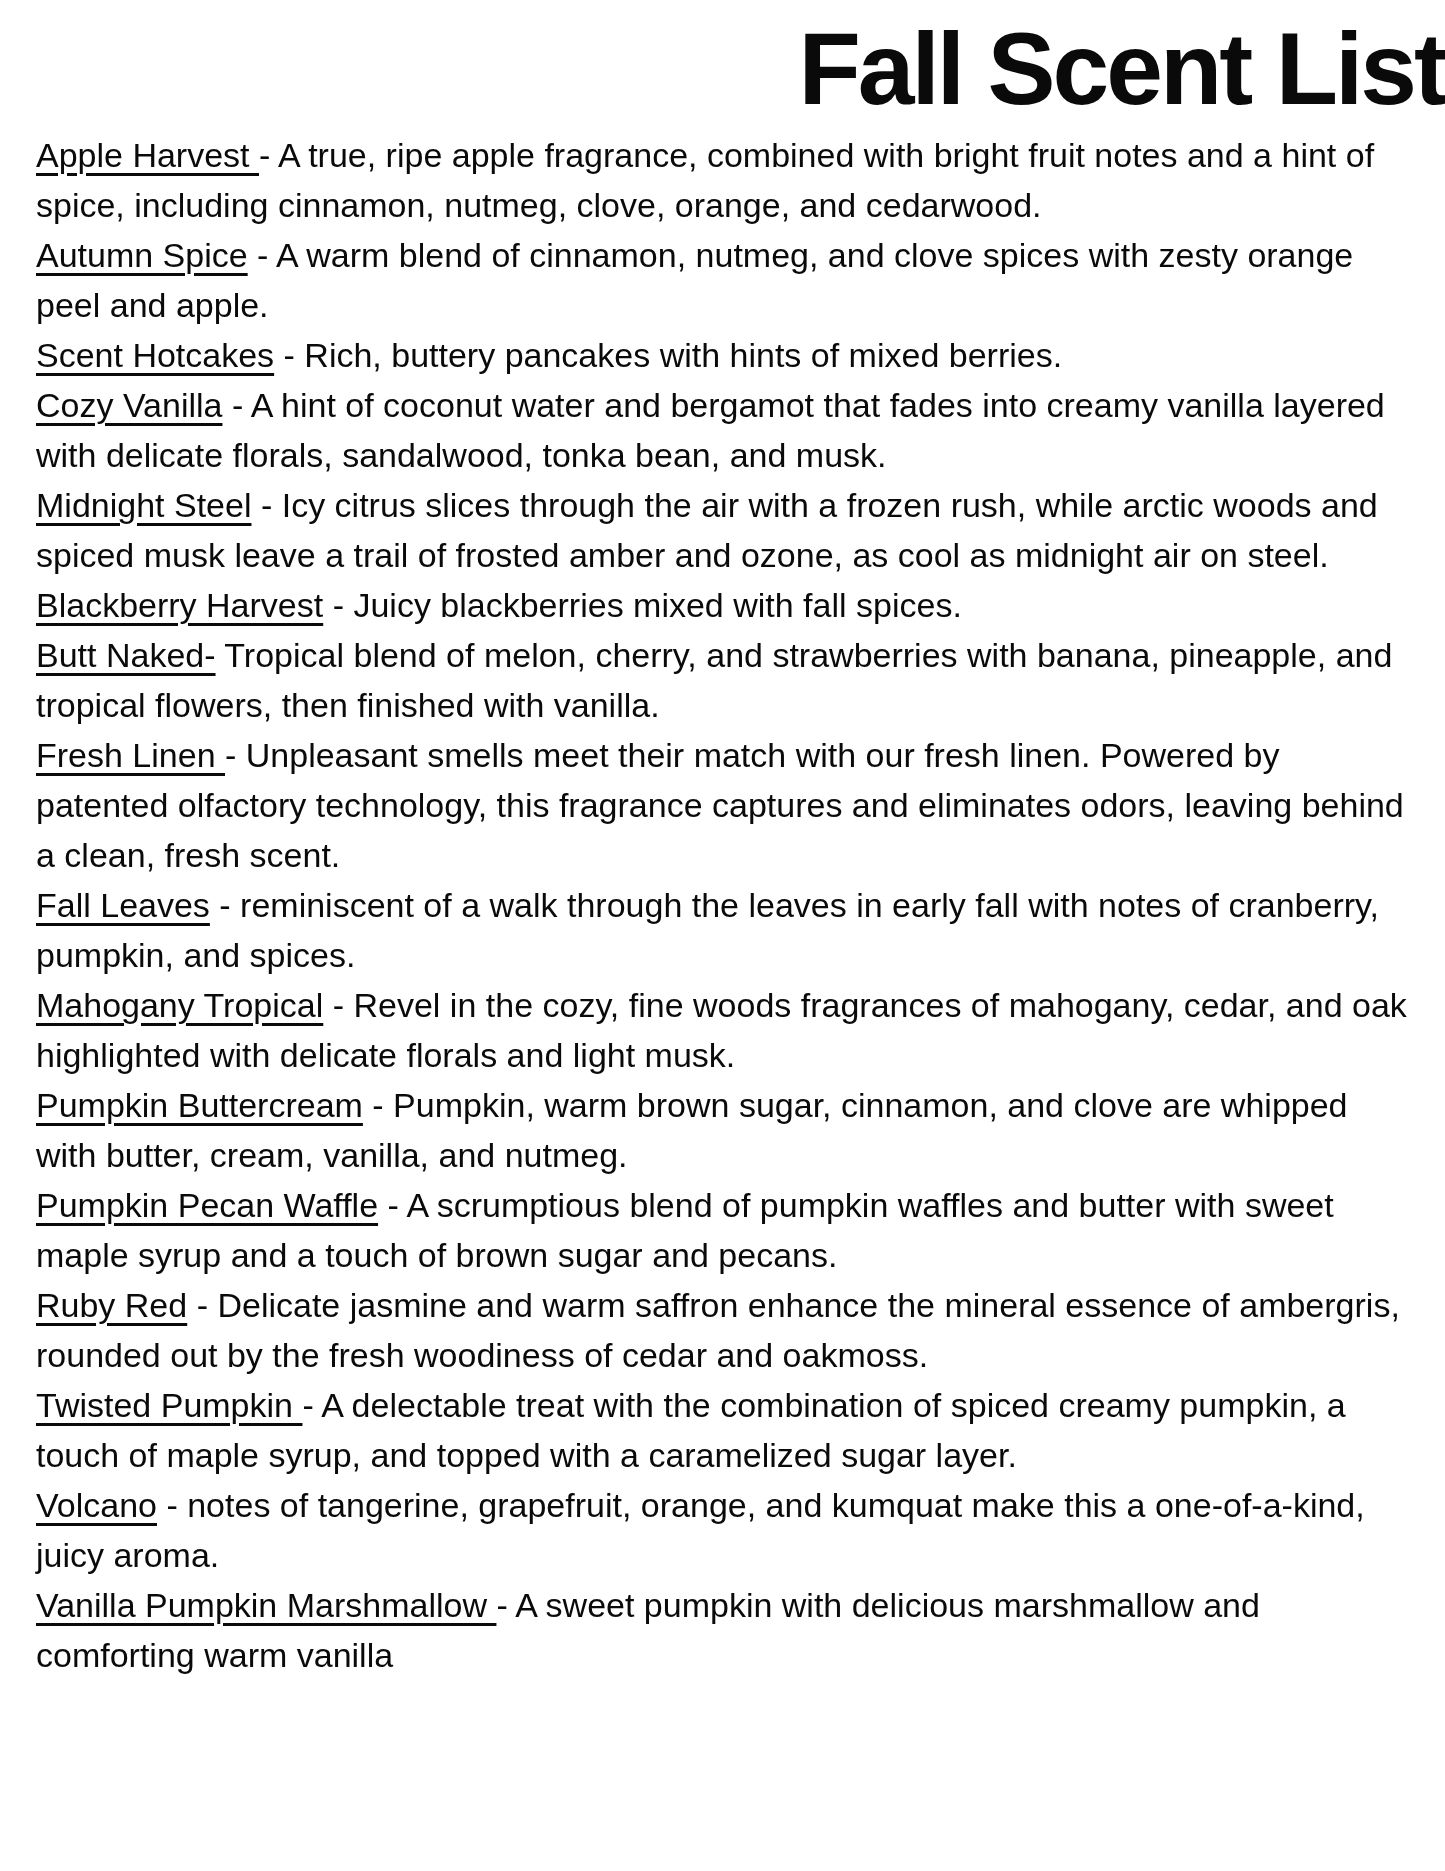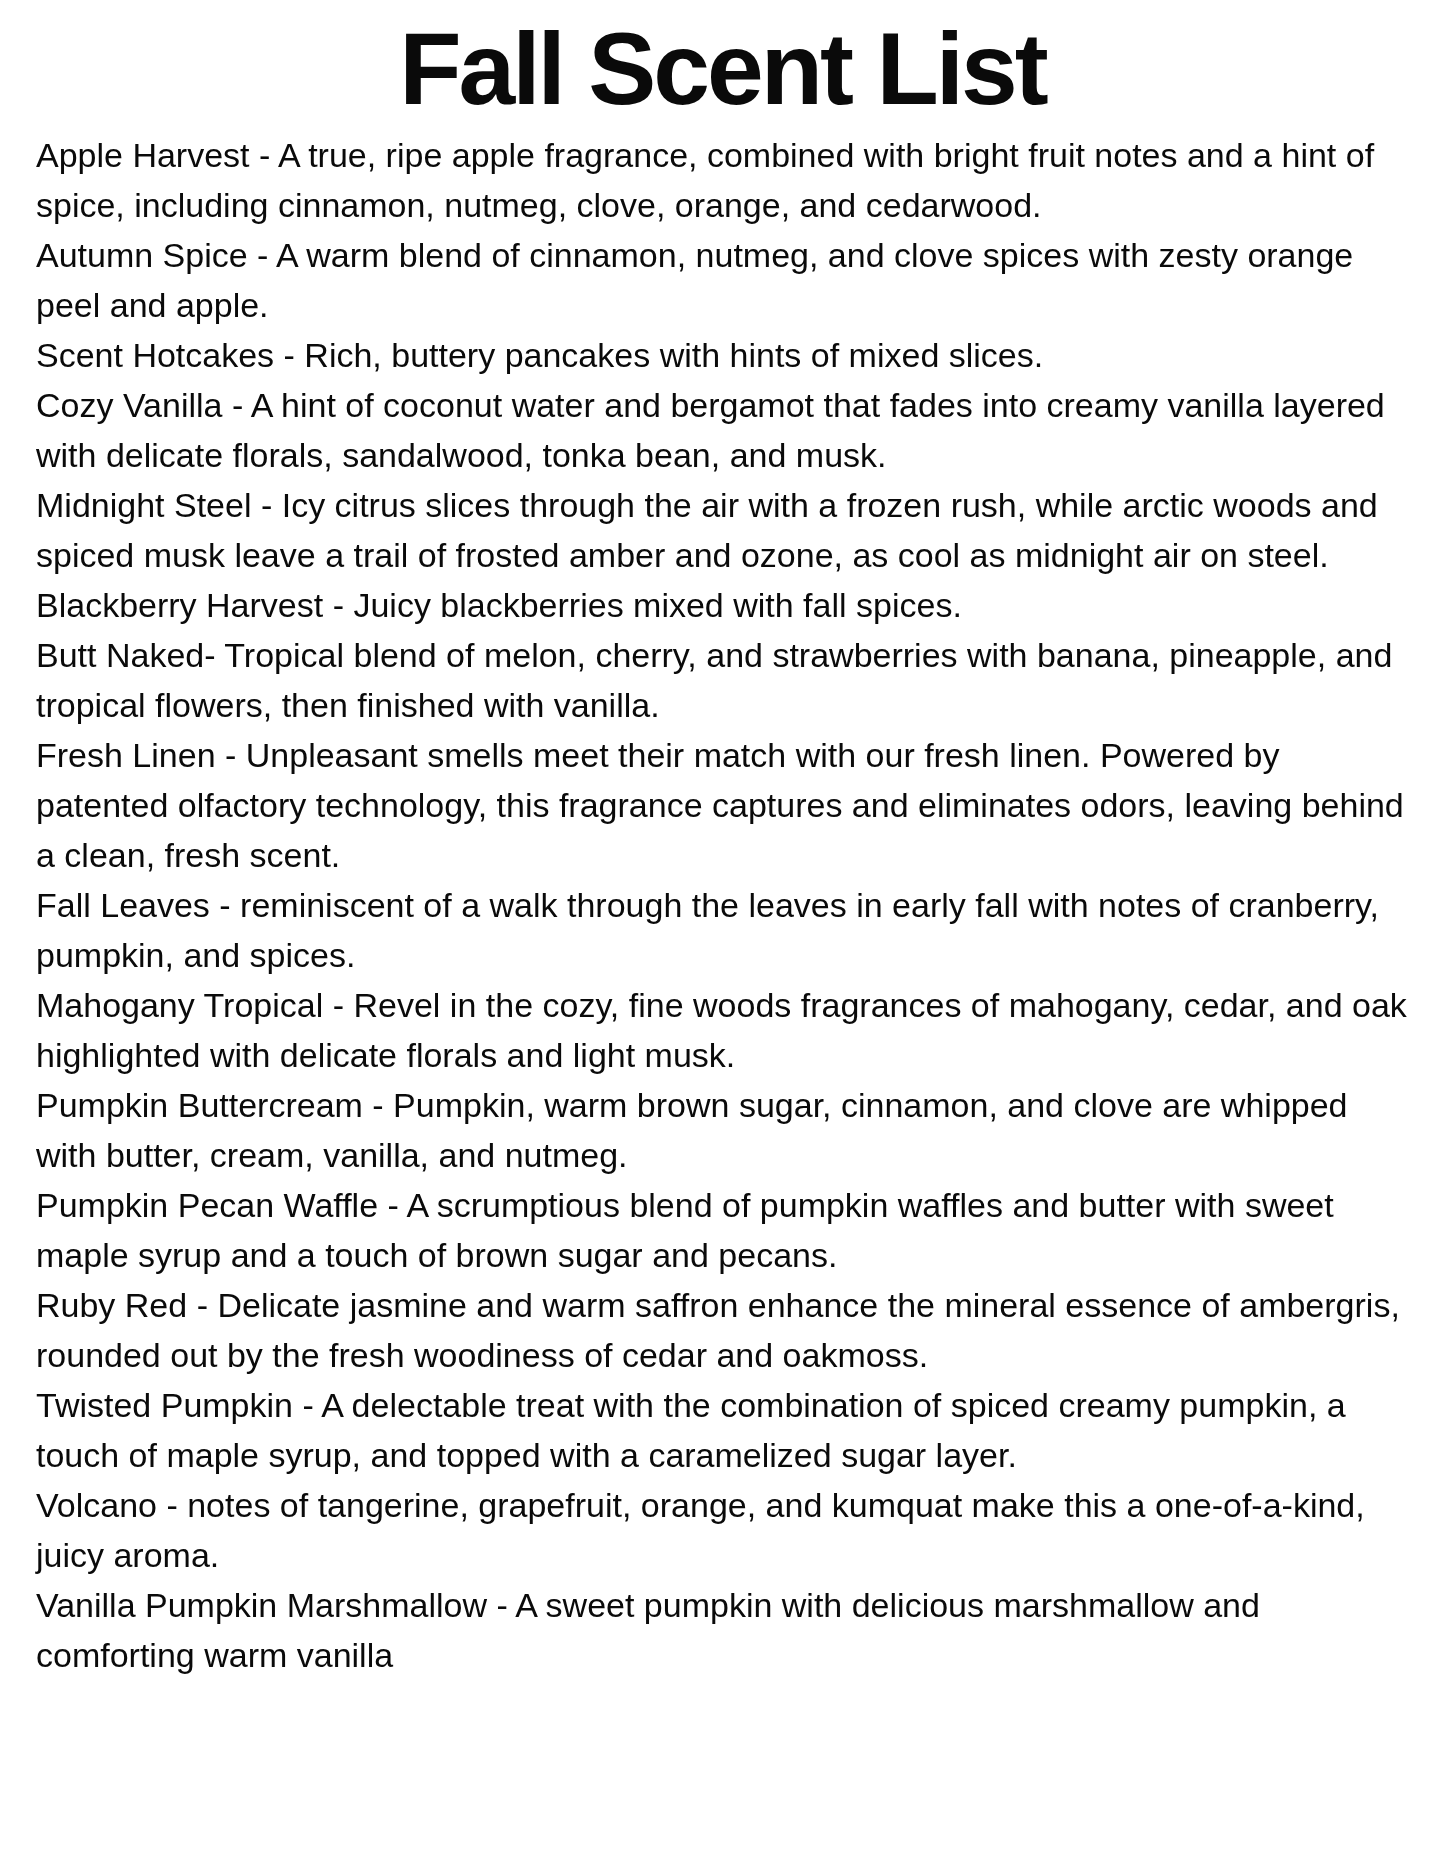--- a/index.html
+++ b/index.html
@@ -17,59 +17,60 @@
   .page {
     width: 1445px;
     height: 1871px;
     overflow: hidden;
     background: #ffffff;
     box-sizing: border-box;
   }
   .doc-title {
     margin: 0;
     padding-top: 14px;
-    text-align: center;
+    text-align: right;
     font-size: 102px;
     line-height: 1.08;
     font-weight: 700;
     letter-spacing: -3px;
     color: #0a0a0a;
   }
   .scent-list {
     padding: 6px 28px 0 36px;
     font-size: 34px;
     line-height: 50px;
     font-weight: 400;
     color: #0a0a0a;
   }
   .scent-entry {
     margin: 0;
   }
   .scent-name {
+    text-decoration: underline;
     text-decoration-thickness: 3px;
     text-underline-offset: 6px;
     text-decoration-color: #0a0a0a;
     margin-top: 20px;
   }
   .scent-desc {
     text-decoration: none;
   }
 </style>
 </head>
 <body>
 
 <div class="page">
   <h1 class="doc-title">Fall Scent List</h1>
 
   <div class="scent-list">
   <p class="scent-entry"><span class="scent-name">Apple Harvest </span><span class="scent-desc">- A true, ripe apple fragrance, combined with bright fruit notes and a hint of spice, including cinnamon, nutmeg, clove, orange, and cedarwood.</span></p>
 
   <p class="scent-entry"><span class="scent-name">Autumn Spice</span><span class="scent-desc"> - A warm blend of cinnamon, nutmeg, and clove spices with zesty orange peel and apple.</span></p>
 
-  <p class="scent-entry"><span class="scent-name">Scent Hotcakes</span><span class="scent-desc"> - Rich, buttery pancakes with hints of mixed slices.</span></p>
+  <p class="scent-entry"><span class="scent-name">Scent Hotcakes</span><span class="scent-desc"> - Rich, buttery pancakes with hints of mixed berries.</span></p>
 
   <p class="scent-entry"><span class="scent-name">Cozy Vanilla</span><span class="scent-desc"> - A hint of coconut water and bergamot that fades into creamy vanilla layered with delicate florals, sandalwood, tonka bean, and musk.</span></p>
 
   <p class="scent-entry"><span class="scent-name">Midnight Steel</span><span class="scent-desc"> - Icy citrus slices through the air with a frozen rush, while arctic woods and spiced musk leave a trail of frosted amber and ozone, as cool as midnight air on steel.</span></p>
 
   <p class="scent-entry"><span class="scent-name">Blackberry Harvest</span><span class="scent-desc"> - Juicy blackberries mixed with fall spices.</span></p>
 
   <p class="scent-entry"><span class="scent-name">Butt Naked-</span><span class="scent-desc"> Tropical blend of melon, cherry, and strawberries with banana, pineapple, and tropical flowers, then finished with vanilla.</span></p>
 
   <p class="scent-entry"><span class="scent-name">Fresh Linen </span><span class="scent-desc">- Unpleasant smells meet their match with our fresh linen. Powered by patented olfactory technology, this fragrance captures and eliminates odors, leaving behind a clean, fresh scent.</span></p>

